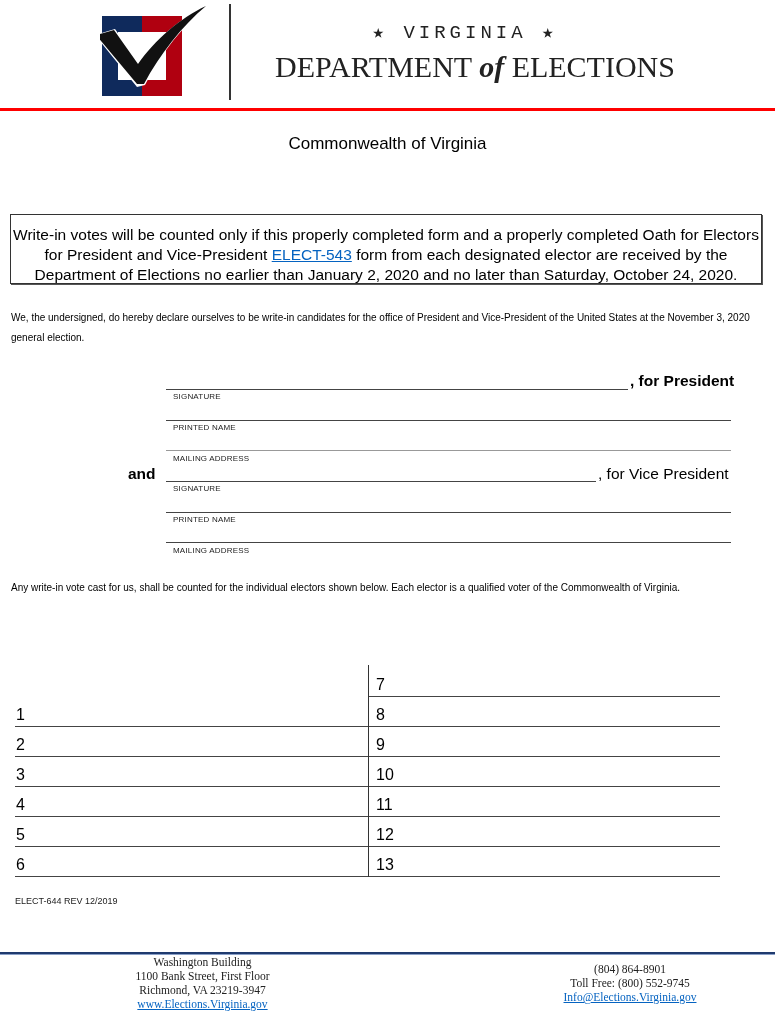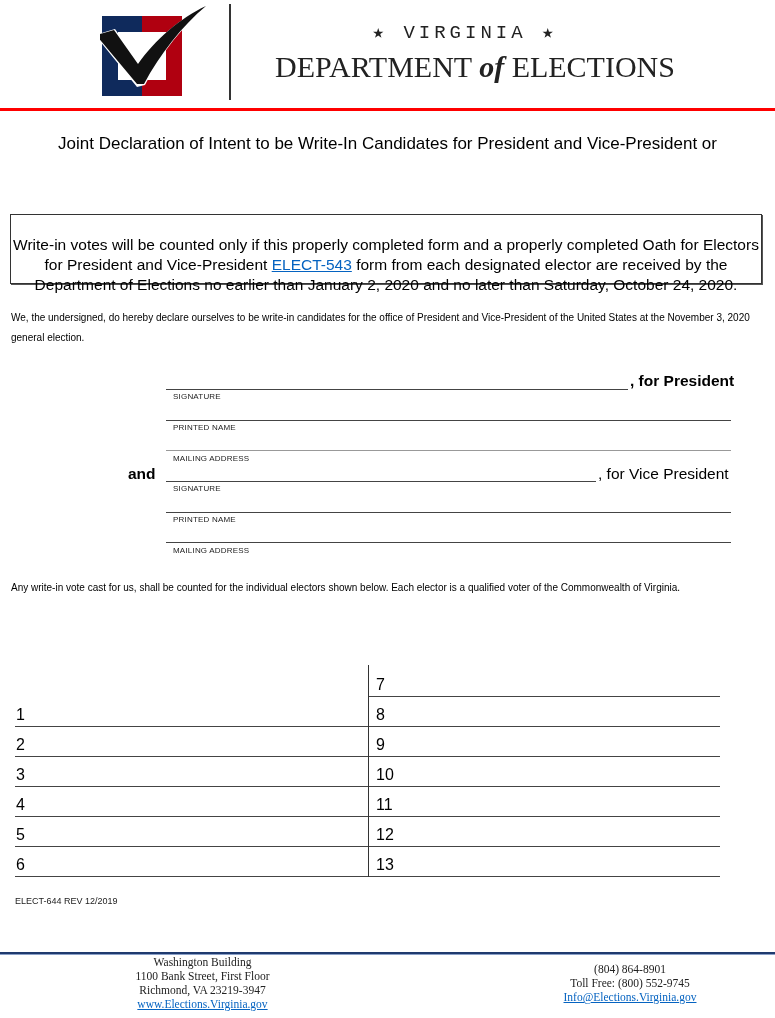--- a/index.html
+++ b/index.html
@@ -23,21 +23,21 @@
     .dept-line .of { font-style: italic; font-weight: bold; font-size: 30px; }
     .red-rule { left: 0; top: 108px; width: 775px; height: 3px; background: #ff0000; }
 
     
     .title { left: 0; top: 133px; width: 775px; text-align: center; font-size: 17px; line-height: 21px; }
 
     
     .notice {
       left: 10px; top: 214px; width: 752px; height: 70px; box-sizing: border-box;
       border: 1px solid #333; box-shadow: 1px 1px 0 #555;
-      text-align: center; font-size: 15.5px; line-height: 20px; padding-top: 20px;
+      text-align: center; font-size: 15.5px; line-height: 20px; padding-top: 10px;
     }
     .notice a { color: #0563c1; text-decoration: underline; }
 
     .para { left: 11px; width: 755px; font-size: 10px; line-height: 20px; }
 
     
     .line { height: 1px; background: #444; }
     .line.light { background: #999; }
     .small-label { font-size: 8px; color: #222; letter-spacing: 0.2px; }
     .role { font-size: 15.5px; }
@@ -68,21 +68,21 @@
     <path d="M-6 30 L14 24 L38 58 C55 34 80 12 108 0 C82 20 60 48 44 80 L36 82 Z" fill="#ffffff" transform="translate(1,1)"></path>
     <path d="M-4 31 L14 26 L38 60 C55 36 80 14 106 2 C82 22 60 50 44 80 L37 80 Z" fill="#111"></path>
   </svg>
 </div>
 <div class="abs header-divider"></div>
 <div class="abs va-line">★ VIRGINIA ★</div>
 <div class="abs dept-line"><span>DEPARTMENT </span><span class="of">of</span><span> ELECTIONS</span></div>
 <div class="abs red-rule"></div>
 
 <div class="abs title">
-  <div>Joint Declaration of Intent to be Write-In Candidates for President and Vice-President or</div>
+  <div>Commonwealth of Virginia</div>
 </div>
 
 <div class="abs notice"><span>Write-in votes will be counted only if this properly completed form and a properly completed Oath for Electors for President and Vice-President </span><a href="#">ELECT-543</a><span> form from each designated elector are received by the Department of Elections no earlier than January 2, 2020 and no later than Saturday, October 24, 2020.</span></div>
 
 <div class="abs para" style="top:308px;">We, the undersigned, do hereby declare ourselves to be write-in candidates for the office of President and Vice-President of the United States at the November 3, 2020 general election.</div>
 
 <div class="abs line" style="left:166px; top:389px; width:462px;"></div>
 <div class="abs role" style="left:630px; top:372px;font-weight:bold;">, for President</div>
 <div class="abs small-label" style="left:173px; top:392px;">SIGNATURE</div>
 <div class="abs line" style="left:166px; top:420px; width:565px;"></div>

